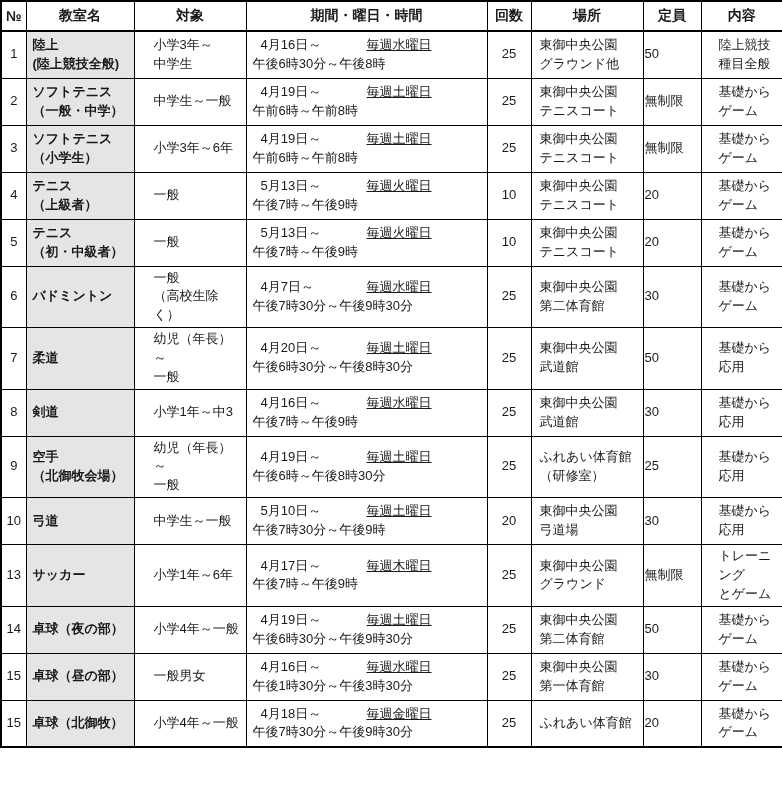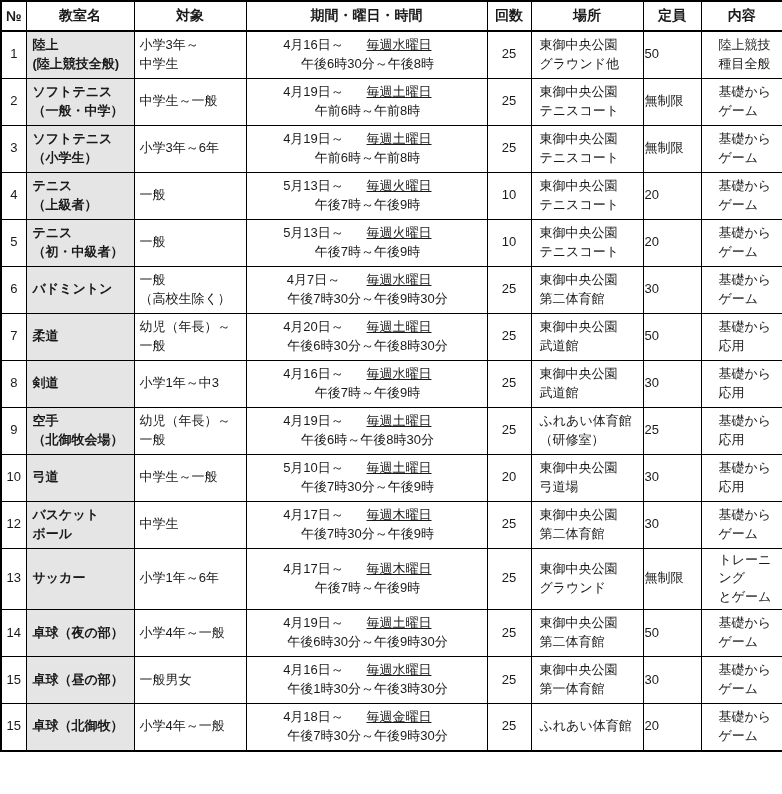--- a/index.html
+++ b/index.html
@@ -51,25 +51,24 @@
     background: #ffffff;
   }
   td.col-name {
     font-weight: bold;
     background: #e5e5e5;
     white-space: pre-line;
     padding-left: 6px;
   }
   td.col-target {
     white-space: pre-line;
-    padding-left: 5px;
+    padding-left: 19px;
   }
   td.col-period {
     padding-left: 6px;
-    text-align: center;
   }
   td.col-period .period-line1 {
     display: flex;
   }
   td.col-period .period-date {
     display: inline-block;
     width: 114px;
     padding-left: 8px;
     box-sizing: border-box;
   }
@@ -307,39 +306,20 @@
       <div class="period-time">午後7時30分～午後9時</div>
     </td>
     <td class="col-count">20</td>
     <td class="col-place">東御中央公園
 弓道場</td>
     <td class="col-capacity">30</td>
     <td class="col-content">基礎から
 応用</td>
   </tr>
         <tr class="data-row">
-    <td class="col-no">12</td>
-    <td class="col-name">バスケット
-ボール</td>
-    <td class="col-target">中学生</td>
-    <td class="col-period">
-      <div class="period-line1">
-        <span class="period-date">4月17日～</span>
-        <span class="period-day">毎週木曜日</span>
-      </div>
-      <div class="period-time">午後7時30分～午後9時</div>
-    </td>
-    <td class="col-count">25</td>
-    <td class="col-place">東御中央公園
-第二体育館</td>
-    <td class="col-capacity">30</td>
-    <td class="col-content">基礎から
-ゲーム</td>
-  </tr>
-        <tr class="data-row">
     <td class="col-no">13</td>
     <td class="col-name">サッカー</td>
     <td class="col-target">小学1年～6年</td>
     <td class="col-period">
       <div class="period-line1">
         <span class="period-date">4月17日～</span>
         <span class="period-day">毎週木曜日</span>
       </div>
       <div class="period-time">午後7時～午後9時</div>
     </td>

